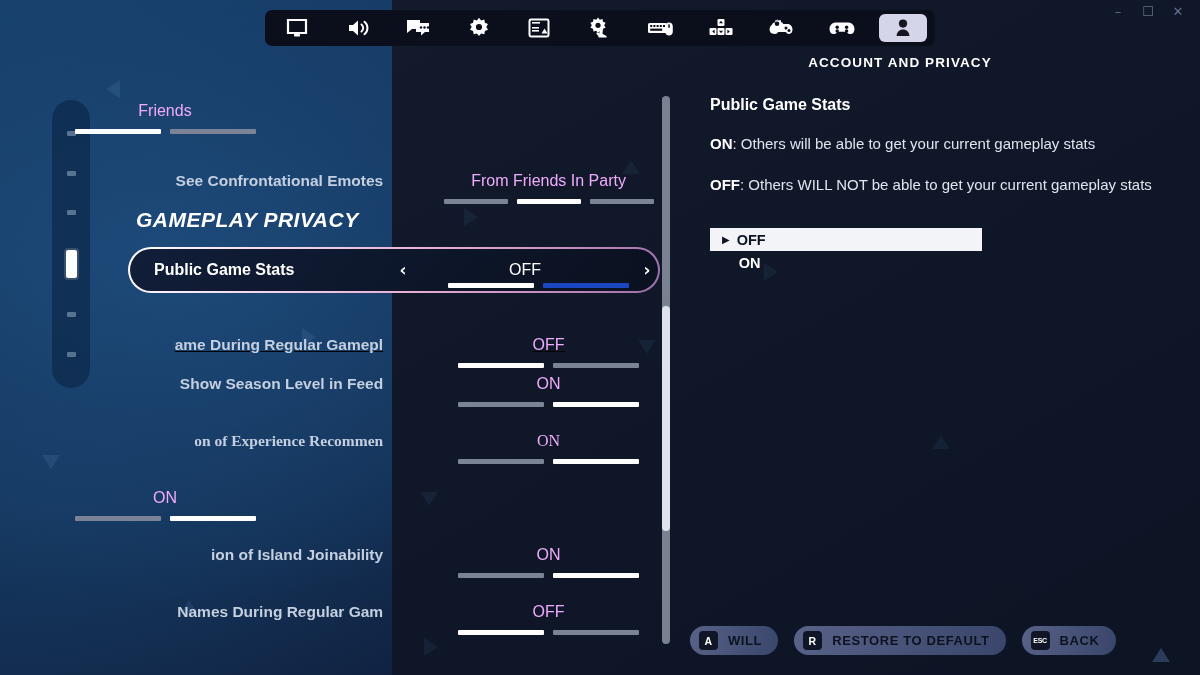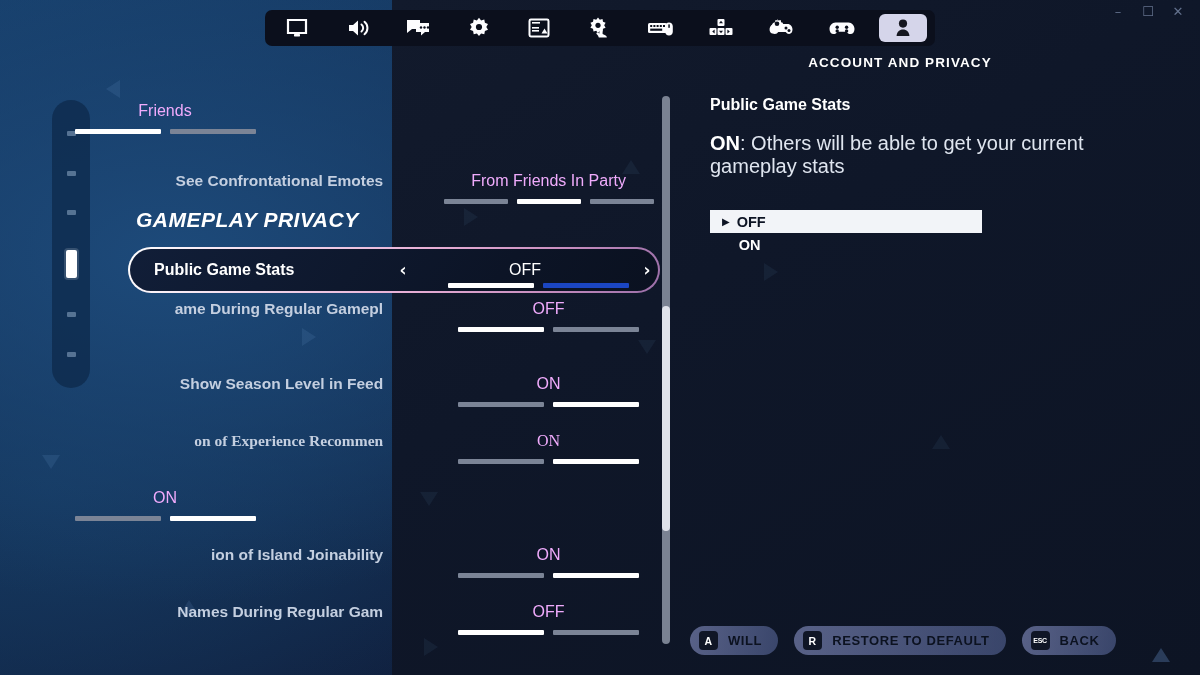--- a/index.html
+++ b/index.html
@@ -217,21 +217,21 @@
   #info {
     position: absolute; left: 710px; top: 96px;
     width: 450px;
     z-index: 22;
   }
   #info .ttl {
     font-size: 16px; font-weight: bold; color: #ffffff;
     margin-bottom: 18px;
   }
   #info .para {
-    font-size: 20px; color: #dfe5ef;
+    font-size: 15px; color: #dfe5ef;
     line-height: 23px; margin-bottom: 18px;
   }
   #info .para b { color: #ffffff; font-weight: bold; }
   #opts { margin-top: 32px; }
   .opt {
     height: 23px; display: flex; align-items: center;
     font-size: 14.5px; font-weight: bold;
     color: #ffffff; padding-left: 14px;
   }
   .opt.on {
@@ -489,21 +489,21 @@
       <div class="arrow">‹</div>
       <div class="val">OFF</div>
       <div class="arrow">›</div>
       <div class="ticks n2">
         <div class="tk sel"></div>
         <div class="tk selblue"></div>
       </div>
     </div>
   </div>
 
-  <div class="row" style="top:200px;">
+  <div class="row" style="top:236px;text-decoration:underline;">
     <div class="lbl">ame During Regular Gamepl</div>
     <div class="ctrl">
       <div class="val">OFF</div>
       <div class="ticks n2">
         <div class="tk sel"></div>
         <div class="tk"></div>
       </div>
     </div>
   </div>
 
@@ -567,20 +567,23 @@
   <div class="thumb"></div>
 </div>
 
 <div id="info">
   <div class="ttl">Public Game Stats</div>
 
   <div class="para">
     <b>ON</b><span>: Others will be able to get your current gameplay stats</span>
   </div>
 
+  <div class="para">
+    <b>OFF</b><span>: Others WILL NOT be able to get your current gameplay stats</span>
+  </div>
 
   <div id="opts">
     <div class="opt on">
       <span class="caret">▶</span>
       <span>OFF</span>
     </div>
     <div class="opt">
       <span class="caret">▶</span>
       <span>ON</span>
     </div>

